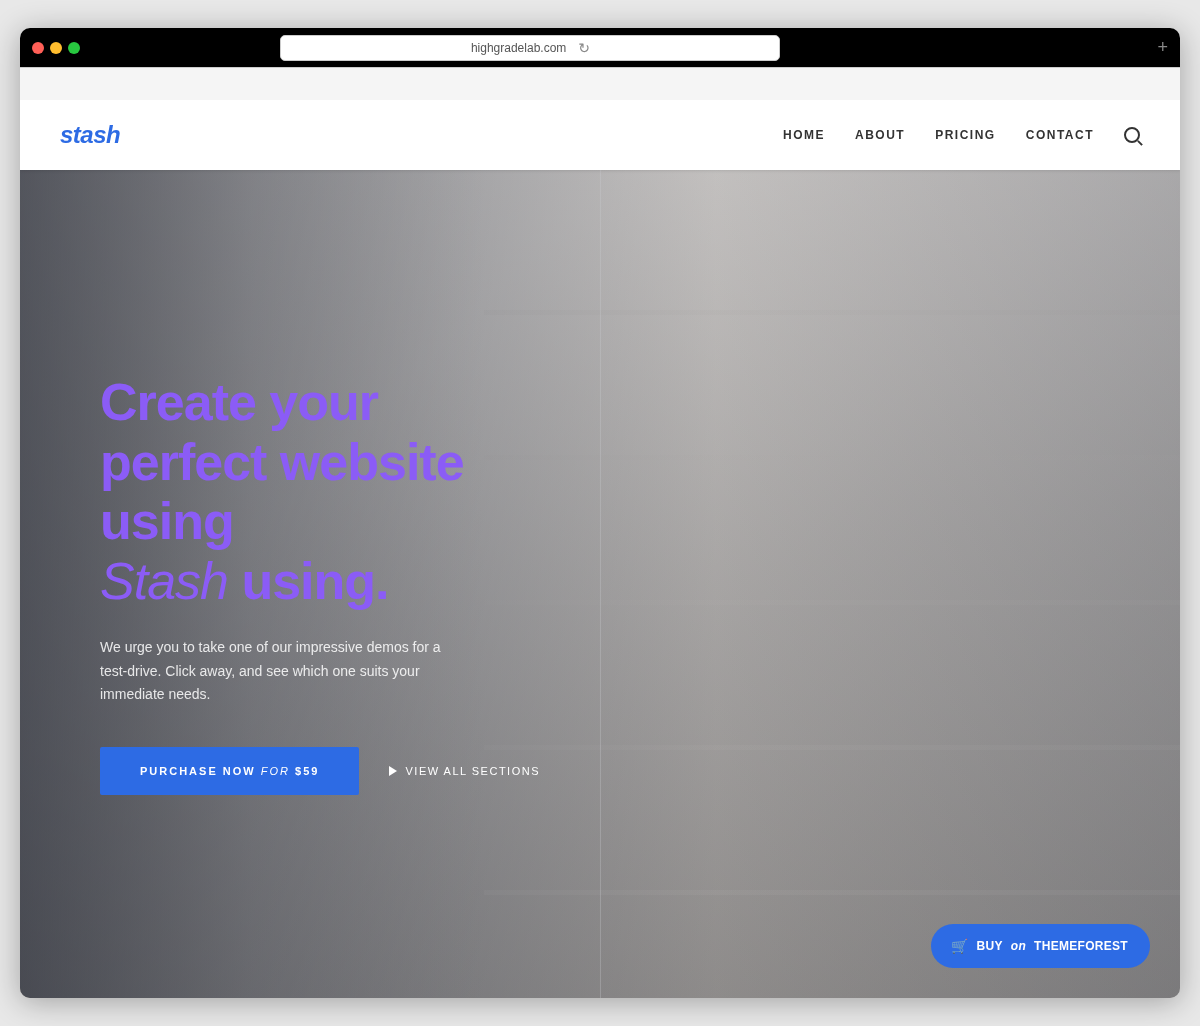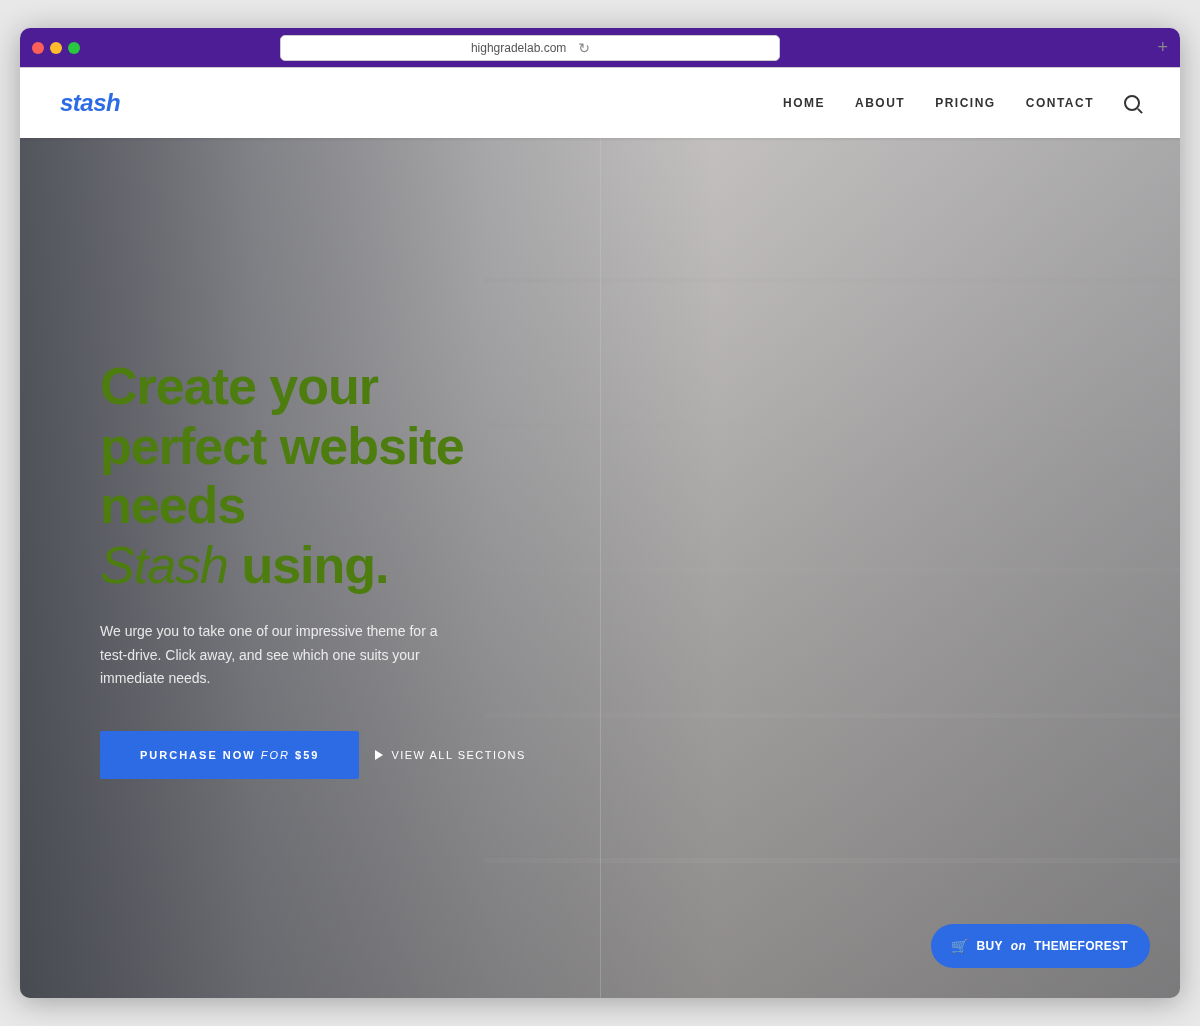--- a/index.html
+++ b/index.html
@@ -22,21 +22,21 @@
       background: #f5f5f5;
       border-radius: 10px;
       box-shadow: 0 4px 30px rgba(0,0,0,0.3);
       overflow: hidden;
       display: flex;
       flex-direction: column;
     }
 
     .browser-titlebar {
       height: 40px;
-      background: #4c1d95;
+      background: #000000;
       display: flex;
       align-items: center;
       padding: 0 12px;
       flex-shrink: 0;
       border-bottom: 1px solid #ccc;
     }
 
     .browser-dots {
       display: flex;
       gap: 6px;
@@ -79,20 +79,21 @@
       font-size: 18px;
       color: #888;
     }
 
     
     .website {
       flex: 1;
       display: flex;
       flex-direction: column;
       overflow: hidden;
+      margin-top: 32px;
     }
 
     
     .nav {
       height: 70px;
       background: white;
       display: flex;
       align-items: center;
       padding: 0 40px;
       flex-shrink: 0;
@@ -195,21 +196,21 @@
     .hero-content {
       position: relative;
       z-index: 5;
       padding: 0 80px;
       max-width: 600px;
     }
 
     .hero-title {
       font-size: 52px;
       font-weight: 800;
-      color: #4d7c0f;
+      color: #8b5cf6;
       line-height: 1.15;
       margin-bottom: 24px;
       letter-spacing: -1px;
     }
 
     .hero-title-italic {
       font-style: italic;
       font-weight: 400;
     }
 
@@ -218,21 +219,22 @@
       color: rgba(255,255,255,0.85);
       line-height: 1.7;
       margin-bottom: 40px;
       max-width: 350px;
       font-weight: 300;
     }
 
     .hero-buttons {
       display: flex;
       align-items: center;
-      gap: 16px;
+      gap: 30px;
+      justify-content: space-between;
     }
 
     .btn-purchase {
       background: #2d6be4;
       color: white;
       border: none;
       padding: 18px 40px;
       font-size: 11px;
       font-weight: 700;
       letter-spacing: 2px;
@@ -372,24 +374,24 @@
 
       <div class="hero-photo"></div>
       <div class="bookshelf-deco"></div>
       <div class="people-area"></div>
       <div class="hero-divider"></div>
       <div class="hero-overlay"></div>
 
       <div class="hero-content">
         <h1 class="hero-title">
           <span>Create your</span><br>
-          <span>perfect website needs</span><br>
+          <span>perfect website using</span><br>
           <span class="hero-title-italic">Stash</span><span> using.</span>
         </h1>
-        <p class="hero-subtitle">We urge you to take one of our impressive theme for a test-drive. Click away, and see which one suits your immediate needs.</p>
+        <p class="hero-subtitle">We urge you to take one of our impressive demos for a test-drive. Click away, and see which one suits your immediate needs.</p>
         <div class="hero-buttons">
           <button class="btn-purchase">
             <span>PURCHASE NOW </span><em>for</em><span> $59</span>
           </button>
           <button class="btn-view">
             <span class="play-icon"></span>
             <span>VIEW ALL SECTIONS</span>
           </button>
         </div>
       </div>

